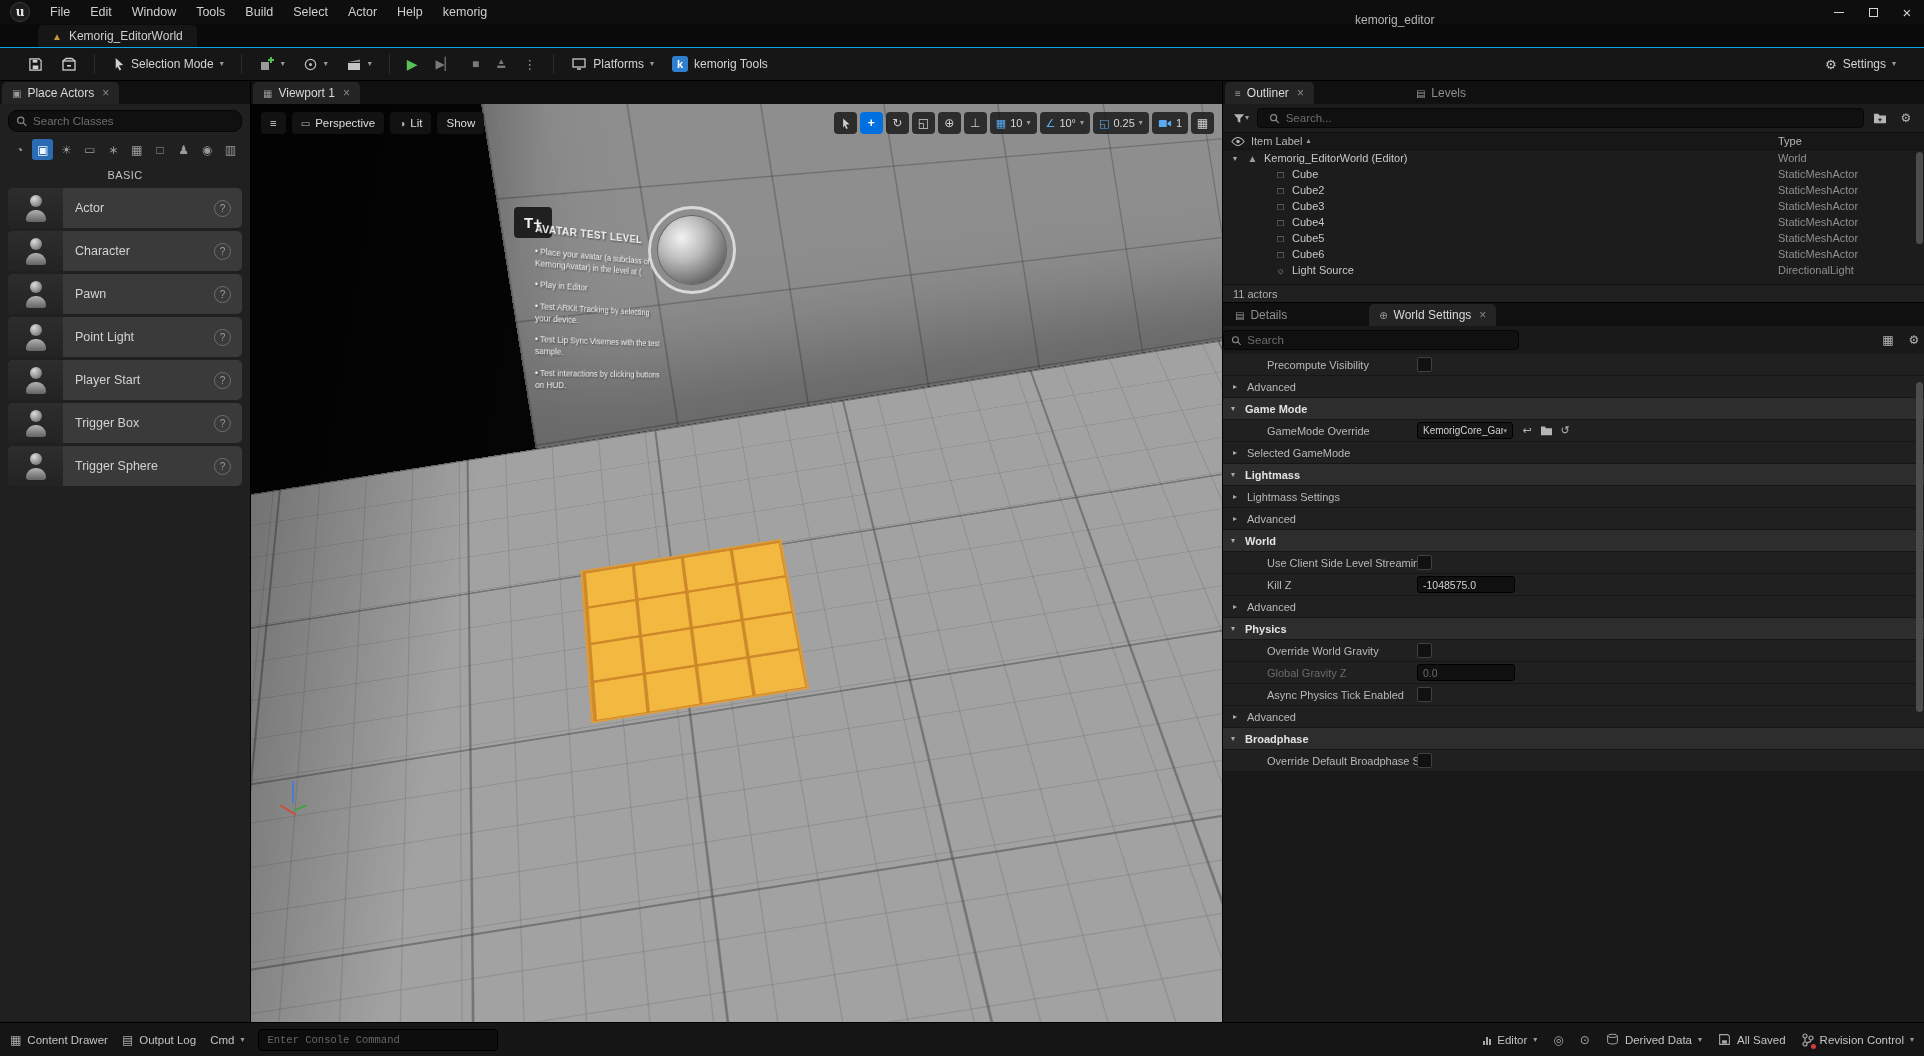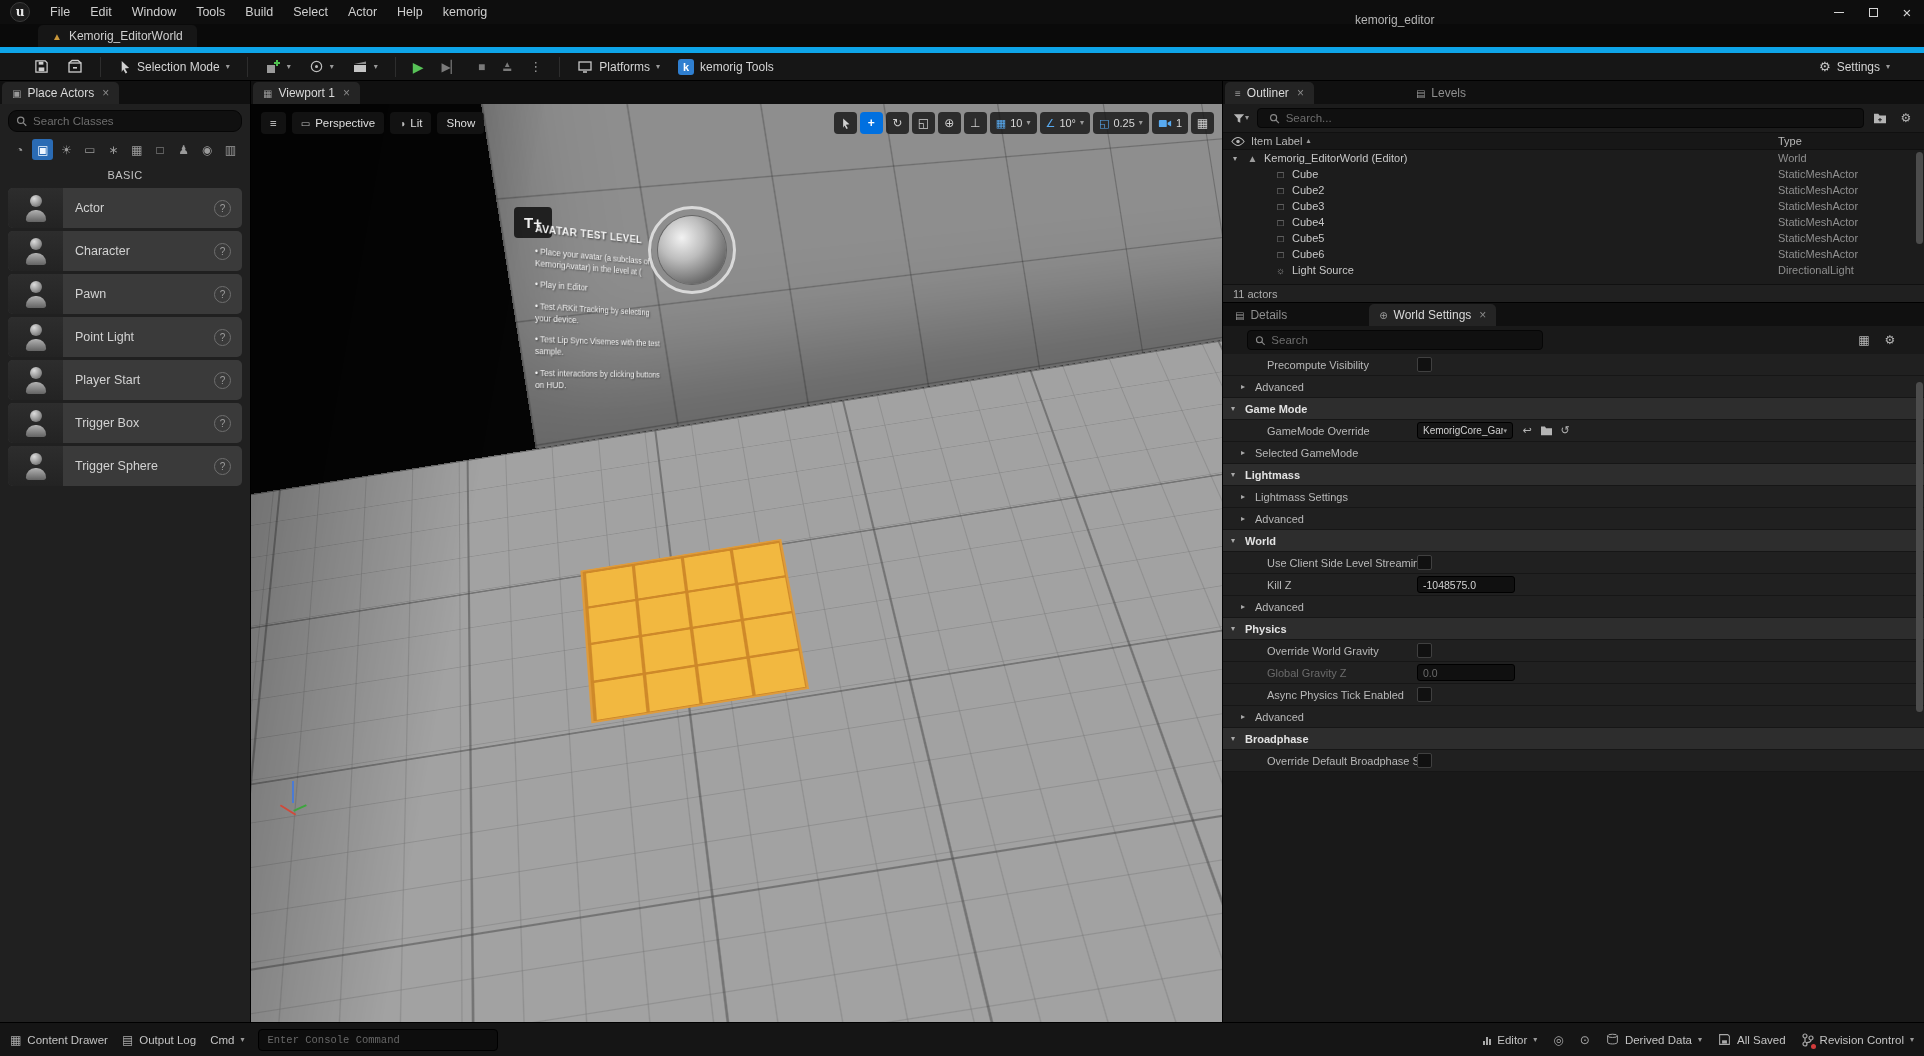--- a/index.html
+++ b/index.html
@@ -20,22 +20,22 @@
   .max-shape{width:9px;height:9px;border:1px solid #d5d5d5;display:inline-block;}
   .close-glyph{font-size:15px;line-height:1;}
 
   
   .tabstrip{height:23px;background:#0a0a0a;display:flex;align-items:flex-end;padding-left:38px;flex:0 0 auto;}
   .asset-tab{height:22px;display:flex;align-items:center;gap:7px;padding:0 14px;background:#161616;
     border-radius:5px 5px 0 0;color:#cfcfcf;font-size:12px;}
   .lvl-icon{color:#c9973a;font-size:10px;}
 
   
-  .toolbar{height:34px;background:#161616;border-top:6px solid #0ea5e9;border-bottom:1px solid #000;
-    display:flex;align-items:center;padding:0 26px;gap:2px;flex:0 0 auto;}
+  .toolbar{height:34px;background:#161616;border-top:1px solid #0ea5e9;border-bottom:1px solid #000;
+    display:flex;align-items:center;padding:0 20px;gap:2px;flex:0 0 auto;}
   .tb-btn{height:26px;display:flex;align-items:center;gap:6px;padding:0 8px;border-radius:4px;color:#d4d4d4;font-size:12px;}
   .tb-sep{width:1px;height:20px;background:#2d2d2d;margin:0 7px;flex:0 0 auto;}
   .caret{font-size:8px;color:#9a9a9a;line-height:1;}
   .play-glyph{color:#57c257;font-size:14px;}
   .gray-glyph{color:#7a7a7a;font-size:12px;}
   .kebab-glyph{color:#9a9a9a;font-size:13px;}
   .ktool-icon{width:16px;height:16px;border-radius:3px;background:#2f7fd0;color:#fff;font-size:11px;font-weight:bold;
     display:flex;align-items:center;justify-content:center;}
   .gear-glyph{font-size:13px;color:#c9c9c9;}
   .eject-shape{display:flex;flex-direction:column;align-items:center;line-height:0.5;color:#7a7a7a;font-size:8px;}
@@ -149,28 +149,28 @@
   .ol-icon{width:15px;margin-right:4px;text-align:center;font-size:10px;color:#9c9c9c;flex:0 0 auto;}
   .ol-label{flex:1;color:#c8c8c8;white-space:nowrap;overflow:hidden;}
   .ol-type{width:146px;color:#8f8f8f;flex:0 0 auto;}
   .ol-status{height:18px;display:flex;align-items:center;padding-left:10px;font-size:11px;color:#adadad;
     background:#202020;border-top:1px solid #101010;flex:0 0 auto;}
   .sb-track{position:absolute;right:1px;width:7px;top:0;bottom:0;}
   .sb-thumb{position:absolute;right:0;width:7px;border-radius:4px;background:#4c4c4c;}
 
   
   .ws{flex:1;display:flex;flex-direction:column;min-height:0;background:#191919;}
-  .ws-toolbar{height:28px;display:flex;align-items:center;gap:6px;padding:0 24px;flex:0 0 auto;}
+  .ws-toolbar{height:28px;display:flex;align-items:center;gap:6px;padding:0 0;flex:0 0 auto;}
   .ws-toolb-search{width:296px;height:20px;}
   .ws-rows{flex:1;overflow:hidden;position:relative;}
   .ws-row{height:22px;display:flex;align-items:center;background:#202020;border-bottom:1px solid #161616;font-size:11px;}
   .ws-row[data-kind="category"]{background:#2d2d2d;}
   .ws-row[data-kind="category"] .ws-label{font-weight:bold;color:#e2e2e2;width:auto;}
   .ws-row[data-kind="category"]{padding-left:8px;}
-  .ws-row[data-kind="expand"]{padding-left:18px;}
+  .ws-row[data-kind="expand"]{padding-left:10px;}
   .ws-row[data-kind="prop"]{padding-left:30px;}
   .chev{width:14px;font-size:8px;color:#aaa;flex:0 0 auto;}
   .ws-row[data-kind="category"] .chev::before{content:"▾";}
   .ws-row[data-kind="expand"] .chev::before{content:"▸";}
   .ws-label{width:150px;color:#b8b8b8;white-space:nowrap;overflow:hidden;flex:0 0 auto;}
   .ws-ctrl{flex:1;display:flex;align-items:center;gap:6px;min-width:0;}
   .cb{width:15px;height:15px;background:#111;border:1px solid #404040;border-radius:2px;display:none;}
   .dd{width:96px;height:17px;background:#151515;border:1px solid #000;border-radius:3px;display:none;
     align-items:center;justify-content:space-between;padding:0 5px;font-size:10px;color:#cfcfcf;}
   .dd-val{white-space:nowrap;overflow:hidden;}

